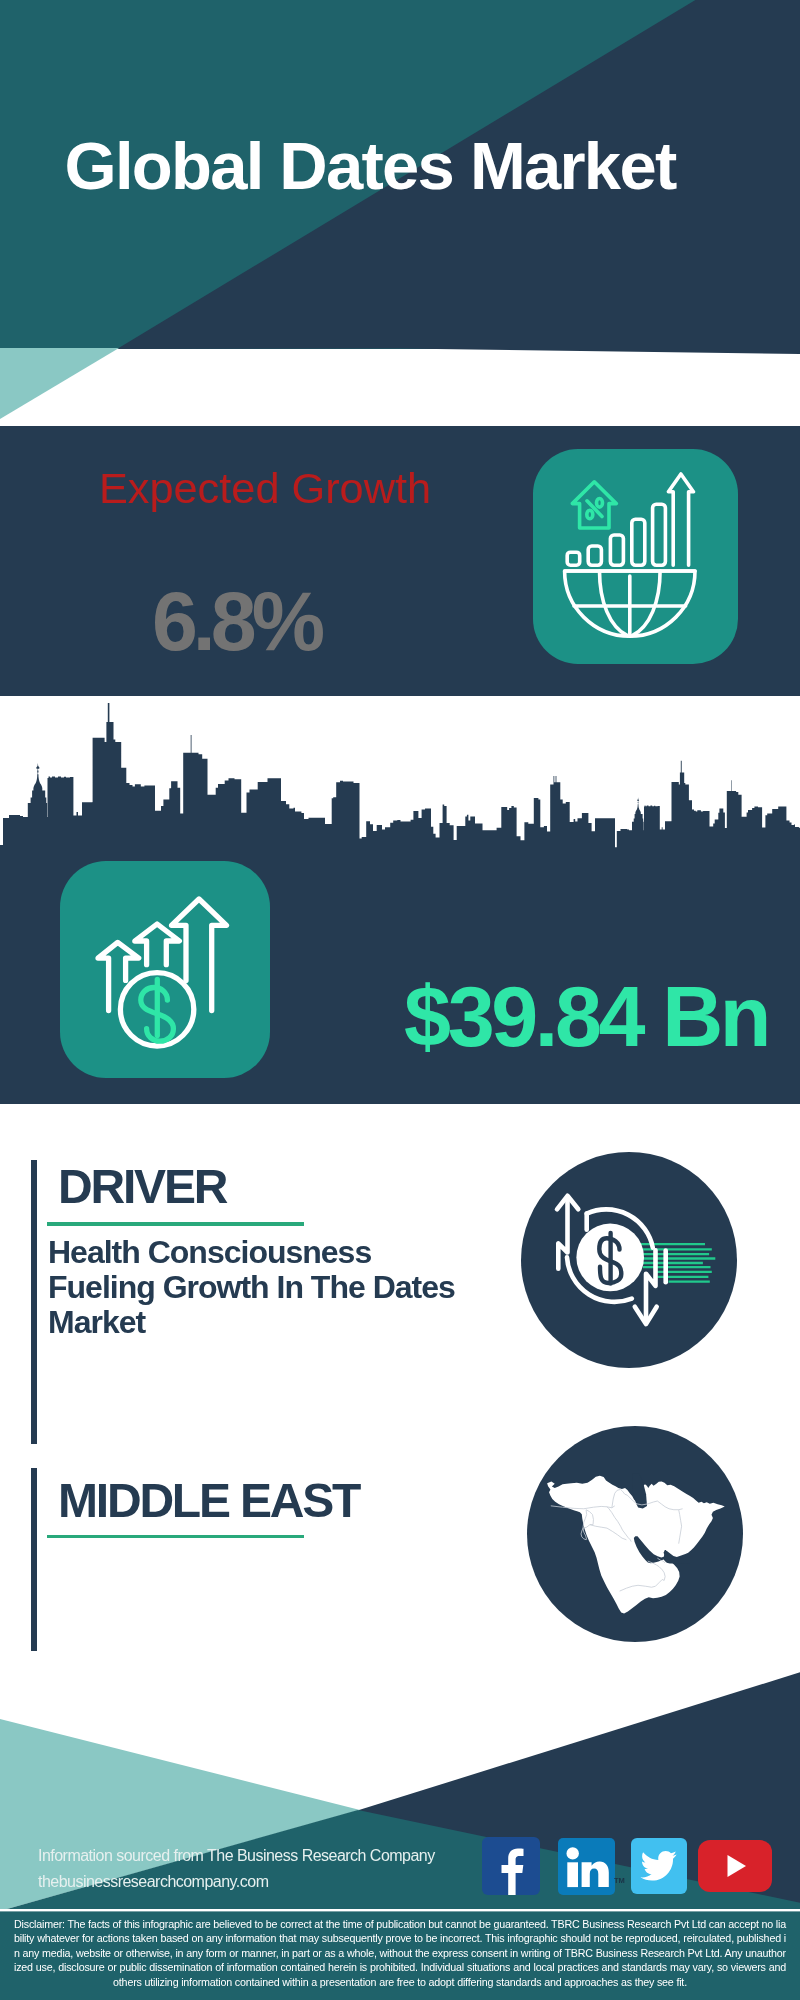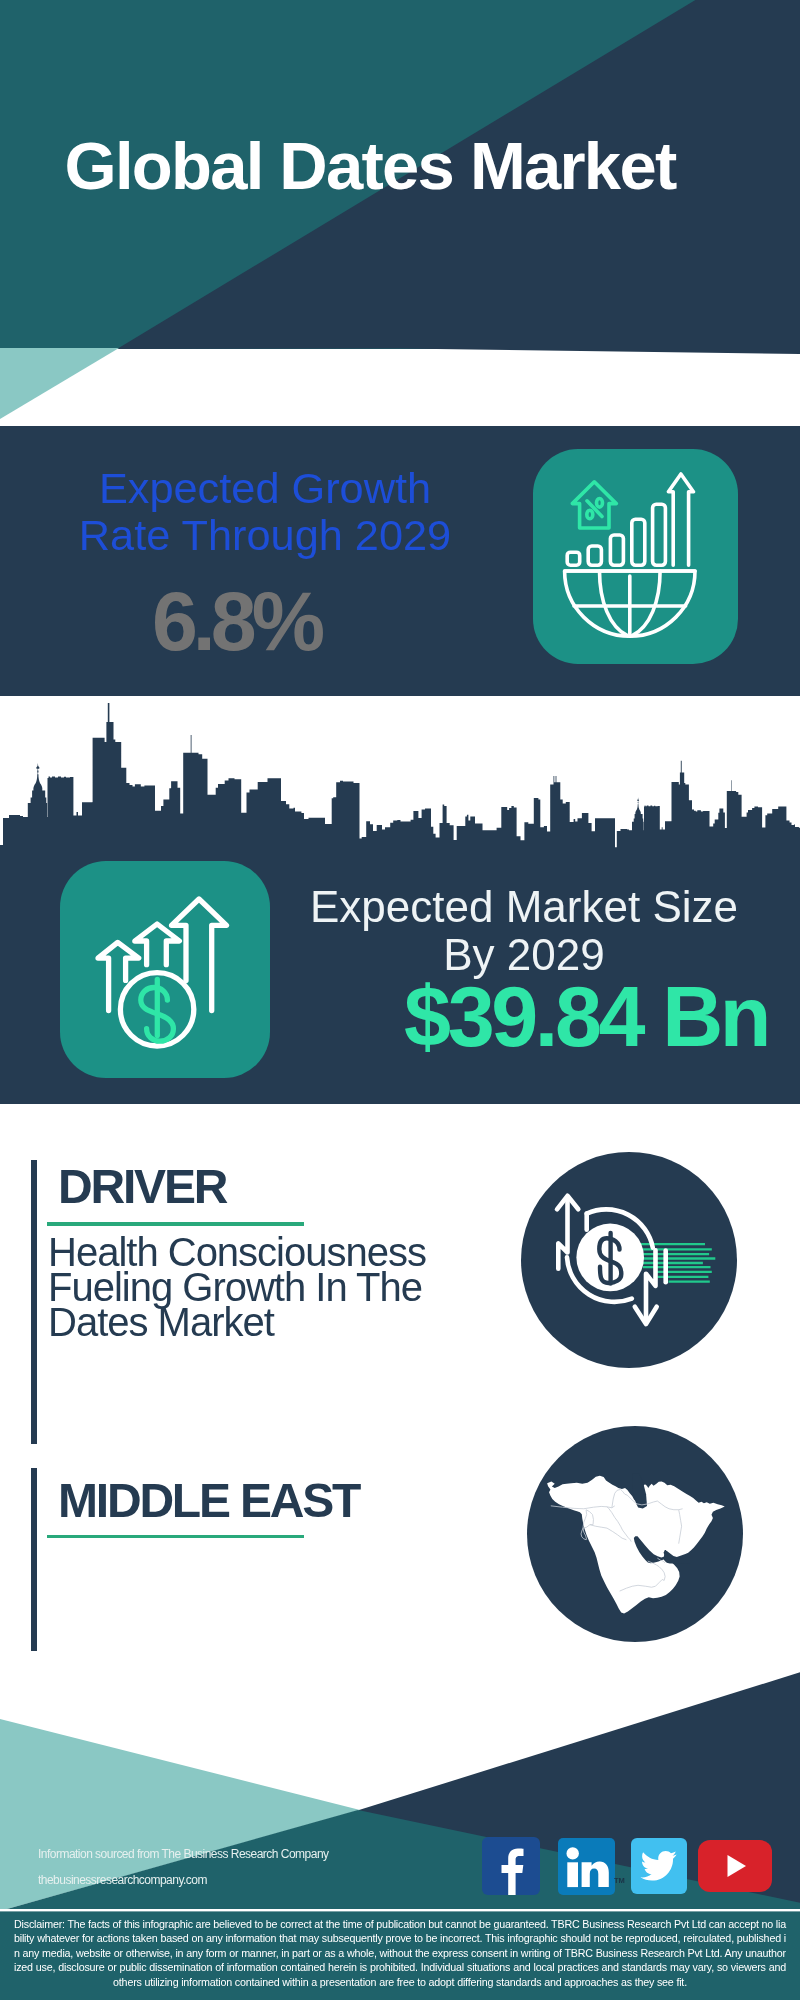--- a/index.html
+++ b/index.html
@@ -7,37 +7,37 @@
        font-family:"Liberation Sans",sans-serif;-webkit-font-smoothing:antialiased;}
   .page{position:relative;width:800px;height:2000px;overflow:hidden;background:#ffffff;}
   svg{display:block;}
   .abs{position:absolute;}
   #bg{position:absolute;left:0;top:0;width:800px;height:2000px;}
 
   .title{position:absolute;left:0;top:132px;width:740px;text-align:center;
     font-size:67px;font-weight:bold;color:#ffffff;line-height:1;letter-spacing:-1.75px;}
 
   .growth-label{position:absolute;left:8px;top:465px;width:514px;text-align:center;
-     font-size:43.3px;color:#1d4ed8;line-height:1.085;}
+     font-size:43.3px;color:#b91c1c;line-height:1.085;}
   .growth-value{position:absolute;left:0px;top:580px;width:472px;text-align:center;
      font-size:82.5px;font-weight:bold;color:#737373;line-height:1;letter-spacing:-5px;}
 
   .ms-label{position:absolute;left:278px;top:883px;width:492px;text-align:center;
      font-size:44.0px;color:#eef3f5;line-height:1.085;}
   .ms-value{position:absolute;left:288px;top:975px;width:480px;text-align:right;
      font-size:84.5px;font-weight:bold;color:#2FE6A7;line-height:1;letter-spacing:-3.4px;}
 
   .card-bar{position:absolute;left:31px;width:5.8px;background:#253B51;}
   .card-head{position:absolute;left:50px;font-size:48px;font-weight:bold;
      color:#253B51;line-height:1;letter-spacing:-2.2px;margin-left:8px;}
   .card-rule{position:absolute;left:47.3px;width:256.5px;height:3.9px;background:#29A97B;}
-  .card-body{position:absolute;left:48px;width:430px;font-size:40px;font-weight:normal;
+  .card-body{position:absolute;left:48px;width:430px;font-size:32px;font-weight:bold;
      color:#253B51;line-height:35px;letter-spacing:-1.0px;}
 
-  .src{position:absolute;left:38px;font-size:12px;color:#e6f0ef;letter-spacing:-0.52px;}
+  .src{position:absolute;left:38px;font-size:16px;color:#e6f0ef;letter-spacing:-0.52px;}
   .disc{position:absolute;left:14px;top:1917px;width:772px;text-align:justify;
      text-align-last:center;font-size:10.72px;color:#ffffff;line-height:14.45px;
      letter-spacing:-0.2px;word-break:break-all;overflow-wrap:anywhere;}
   .soc{position:absolute;}
 </style>
 </head>
 <body>
 
 <div class="page">
 
@@ -53,21 +53,20 @@
   <polygon points="359,1810 801,1672 801,1911 359,1911" fill="#253B51"></polygon>
   <polygon points="358,1810 801,1903 801,1911 0,1911" fill="#1F626A"></polygon>
   <rect x="0" y="1909" width="800" height="91" fill="#1F626A"></rect>
   <rect x="0" y="1909" width="800" height="2.4" fill="#ffffff"></rect>
 </svg>
 
 <div class="title">Global Dates Market</div>
 
 <div class="growth-label">
   <span>Expected Growth</span><br>
-  <span>Rate Through 2029</span>
 </div>
 <div class="growth-value">6.8%</div>
 
 <svg class="abs" style="left:533px;top:449px;width:205px;height:215px" viewBox="0 0 205 215">
   <rect x="0" y="0" width="205" height="215" rx="45" ry="45" fill="#1C9186"></rect>
   <g fill="none" stroke="#ffffff" stroke-width="3.6" stroke-linecap="round" stroke-linejoin="round">
 
     <rect x="34.2" y="103.2" width="12.5" height="13.0" rx="3.2"></rect>
     <rect x="55.2" y="97.0" width="13.2" height="19.2" rx="3.6"></rect>
     <rect x="77.4" y="86.0" width="13.0" height="30.2" rx="3.6"></rect>
@@ -84,24 +83,20 @@
     <path d="M127.1 122 C127.1 152 117.1 178 99.1 186.6"></path>
   </g>
   <g fill="none" stroke="#2FE6A7" stroke-width="3.6" stroke-linecap="round" stroke-linejoin="round">
     <path d="M46.6 54.6 L39.3 54.6 L61.3 32.8 L83.3 54.6 L76.0 54.6 L76.0 79.0 L46.6 79.0 Z"></path>
     <path d="M54.0 51.8 L69.0 67.5"></path>
     <ellipse cx="66.5" cy="53.8" rx="3.0" ry="4.3"></ellipse>
     <ellipse cx="56.8" cy="65.5" rx="3.0" ry="4.3"></ellipse>
   </g>
 </svg>
 
-<div class="ms-label">
-  <span>Expected Market Size</span><br>
-  <span>By 2029</span>
-</div>
 <div class="ms-value">$39.84 Bn</div>
 
 <svg class="abs" style="left:60px;top:861px;width:210px;height:217px" viewBox="0 0 210 217">
   <rect x="0" y="0" width="210" height="217" rx="46" ry="46" fill="#1C9186"></rect>
   <g fill="none" stroke="#ffffff" stroke-width="5.3" stroke-linecap="round" stroke-linejoin="round">
     <path d="M126.0 119.4 L126.0 64.3 L111.5 64.3 L139.0 38.0 L166.5 64.3 L151.7 64.3 L151.7 149.6"></path>
     <path d="M86.6 103.7 L86.6 80.0 L74.8 80.0 L97.1 63.0 L119.4 80.0 L106.3 80.0 L106.3 103.7"></path>
     <path d="M48.6 149.6 L48.6 97.1 L38.0 97.1 L57.7 81.4 L78.7 97.1 L65.6 97.1 L65.6 119.4"></path>
     <circle cx="97.1" cy="148.3" r="36.7"></circle>
   </g>

